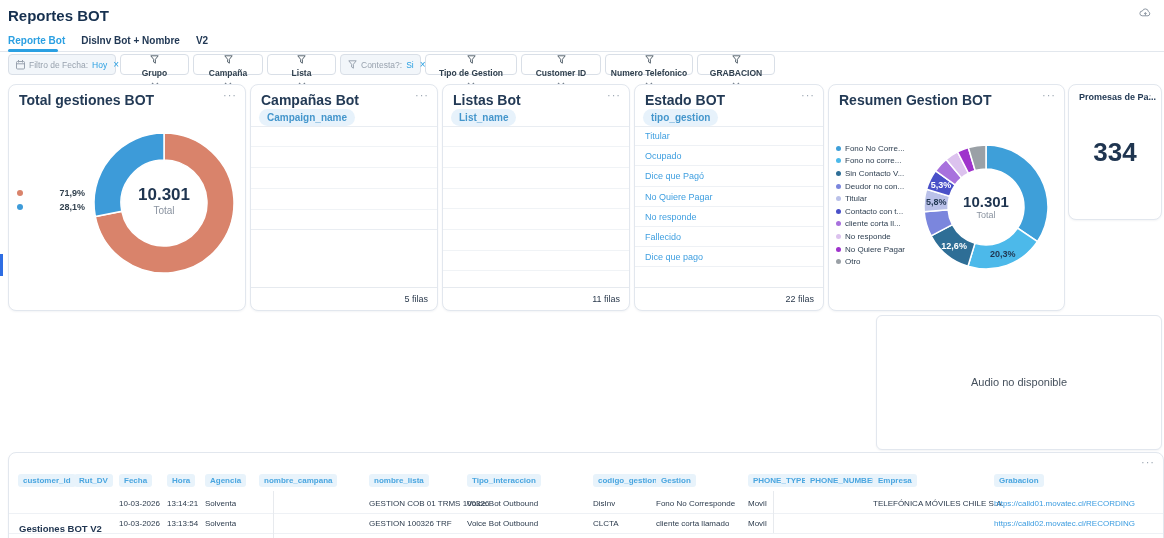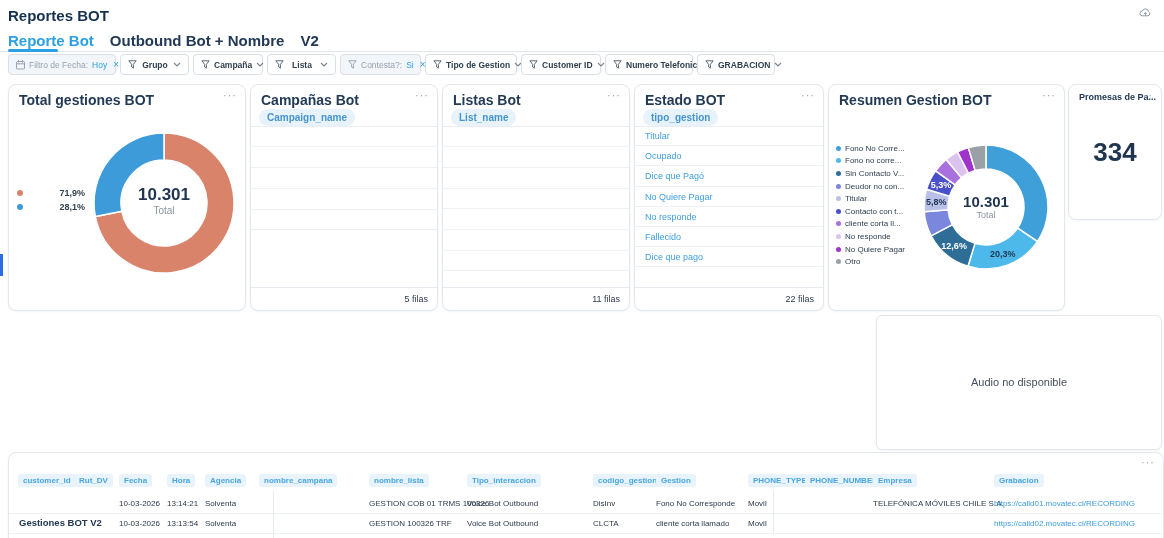--- a/index.html
+++ b/index.html
@@ -6,33 +6,33 @@
   body { background:#fff; font-family:"Liberation Sans", sans-serif; }
   #app { position:relative; width:1164px; height:538px; background:#fff; overflow:hidden; }
 
   
   .page-title { position:absolute; left:8px; top:7px; font-size:15px; font-weight:700; color:#16304f; }
   .top-right-icon { position:absolute; right:12px; top:7px; color:#8d97a3; }
 
   
   .tabbar { position:absolute; left:0; top:28px; width:1164px; height:24px; border-bottom:1px solid #e2e7ed; }
   .tabs { position:absolute; left:8px; top:0; display:flex; gap:16px; height:24px; align-items:center; }
-  .tab { font-size:15px; font-weight:700; color:#223955; cursor:pointer; white-space:nowrap; }
+  .tab { font-size:10px; font-weight:700; color:#223955; cursor:pointer; white-space:nowrap; }
   .tab.active { color:#2ba0e2; }
   .tab-underline { position:absolute; left:8px; top:21px; width:50px; height:3px; background:#2ba0e2; border-radius:2px; }
 
   
   .filterbar { position:absolute; left:8px; top:54px; display:flex; gap:4px; }
   .pill { height:21px; border:1px solid #d9dfe7; border-radius:4px; background:#fff; display:flex; align-items:center; gap:4px; padding:0 7px; font-size:8.5px; color:#2d3c4e; }
   .pill.applied { background:#f2f6fa; }
   .pill .flabel { color:#98a2ae; white-space:nowrap; }
   .pill .fvalue { color:#2ba0e2; white-space:nowrap; }
   .pill .fname { font-weight:700; color:#31414f; white-space:nowrap; }
   .pill .close { color:#2ba0e2; font-size:10px; line-height:1; margin-left:2px; }
-  .pill.dd { justify-content:space-between; }
+  .pill.dd { justify-content:space-between;flex-direction:column; }
   .icon-svg { flex:0 0 auto; display:block; }
 
   
   .card { position:absolute; background:#fff; border:1px solid #e2e7ee; border-radius:8px; box-shadow:0 1px 2px rgba(20,40,70,.05); }
   .card-title { position:absolute; left:10px; top:7px; font-size:14px; font-weight:700; color:#233a55; white-space:nowrap; }
   .card-menu { position:absolute; right:8px; top:4px; font-size:11px; letter-spacing:1px; color:#9aa5b1; cursor:pointer; }
   .tagpill { position:absolute; left:8px; top:24px; background:#e7f2fb; color:#4496cc; font-size:10px; font-weight:700; padding:3px 8px; border-radius:9px; white-space:nowrap; }
   .card-footer { position:absolute; left:0; right:0; bottom:0; height:23px; border-top:1px solid #e6eaef; font-size:9px; color:#2c3b4e; text-align:right; line-height:22px; padding-right:9px; }
   .rowline { position:absolute; left:0; right:0; height:1px; background:#f0f3f6; }
   .rowline.strong { background:#e9edf2; }
@@ -59,21 +59,21 @@
   .legendE .dot { width:5px; height:5px; border-radius:50%; flex:0 0 auto; }
   .legendE .lname { font-size:8px; color:#2d3e50; white-space:nowrap; }
 
   
   .big-number { position:absolute; left:0; right:0; top:52px; text-align:center; font-size:26px; font-weight:700; color:#1f3550; }
 
   
   .audio-msg { position:absolute; left:0; right:0; top:60px; text-align:center; font-size:11px; color:#46515d; }
 
   
-  .tbl-title { position:absolute; left:10px; top:16px; font-size:9.5px; font-weight:700; color:#223752;margin-top:48px; }
+  .tbl-title { position:absolute; left:10px; top:22px; font-size:9.5px; font-weight:700; color:#223752;margin-top:48px; }
   .th { position:absolute; top:21px; background:#e8f3fb; color:#4aa6e0; font-size:8px; font-weight:700; padding:2px 5px; border-radius:3px; white-space:nowrap; }
   .td { position:absolute; font-size:8px; color:#2b3a4c; white-space:nowrap; overflow:hidden; }
   .td.link { color:#3b9ce0; cursor:pointer; }
   .trow-sep { position:absolute; left:0; right:0; height:1px; background:#eef1f5; }
   .vline { position:absolute; width:1px; background:#e7eaee; }
 
   .edge-bar { position:absolute; left:0; top:254px; width:3px; height:22px; background:#2e6de3; }
 </style>
 </head>
 <body>
@@ -84,21 +84,21 @@
   <div class="top-right-icon">
     <svg width="13" height="11" viewBox="0 0 13 11" class="icon-svg">
         <path d="M3.2 8.8a2.4 2.4 0 0 1 .2-4.8A3.1 3.1 0 0 1 9.4 4.6a2.2 2.2 0 0 1-.4 4.2Z" fill="none" stroke="#8d97a3" stroke-width="1"></path>
         <path d="M6.4 8.5V5.6M5.2 6.9l1.2-1.3 1.2 1.3" fill="none" stroke="#8d97a3" stroke-width="1"></path>
       </svg>
   </div>
 
   <div class="tabbar">
     <div class="tabs">
       <div class="tab active">Reporte Bot</div>
-      <div class="tab">Outbound Bot + Nombre</div>
+      <div class="tab">DisInv Bot + Nombre</div>
       <div class="tab">V2</div>
     </div>
     <div class="tab-underline"></div>
   </div>
 
   <div class="filterbar">
     <div class="pill applied" style="width:108px">
       <svg width="9" height="10" viewBox="0 0 9 10" class="icon-svg">
           <rect x="0.5" y="1.5" width="8" height="7.5" rx="1" fill="none" stroke="#98a2ae"></rect>
           <path d="M2.5 0v2.5M6.5 0v2.5M.5 3.8h8" stroke="#98a2ae" fill="none"></path>

